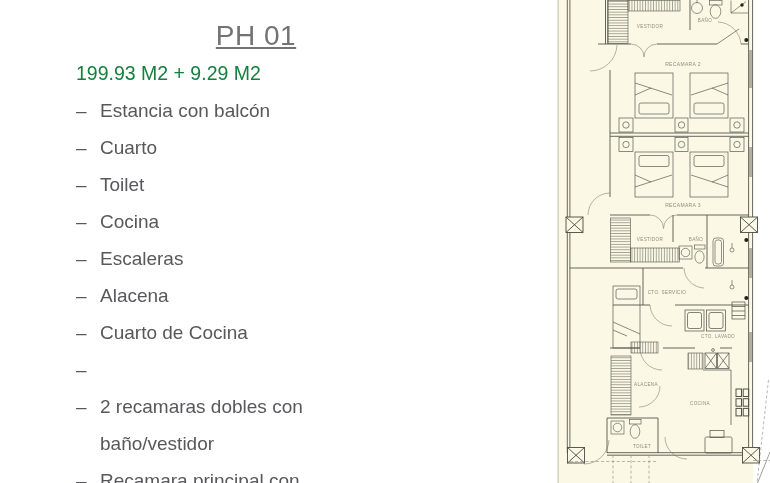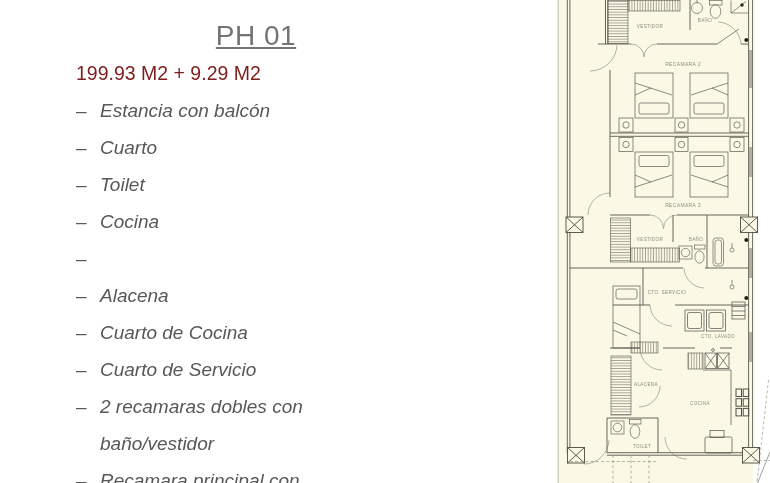--- a/index.html
+++ b/index.html
@@ -1,24 +1,24 @@
 <!DOCTYPE html>
 <html><head>
 <meta charset="utf-8">
 <style>
   html,body{margin:0;padding:0;background:#ffffff;}
   .page{position:relative;width:770px;height:483px;background:#fff;overflow:hidden;
         font-family:"Liberation Sans",sans-serif;}
   .title{position:absolute;left:0;top:-6px;width:512px;text-align:center;
          font-size:28px;line-height:46px;font-weight:400;color:#737373;letter-spacing:0.5px;text-decoration:underline;}
-  .area{position:absolute;left:76px;top:61px;font-size:19.5px;line-height:25px;color:#7f1d1d;}
+  .area{position:absolute;left:76px;top:61px;font-size:19.5px;line-height:25px;color:#15803d;}
   ul.features{position:absolute;left:76px;top:92px;margin:0;padding:0;list-style:none;width:260px;}
   ul.features li{display:flex;font-size:19px;line-height:37px;color:#58585c;}
   ul.features .dash{width:24px;flex:none;}
-  ul.features .txt{width:228px;font-style:italic;}
+  ul.features .txt{width:228px;}
   .plan{position:absolute;left:555px;top:0;width:215px;height:483px;}
   svg text{font-family:"Liberation Sans",sans-serif;}
 </style>
 </head>
 <body>
 
 <div class="page">
 
   <div>
     <h1 class="title">PH 01</h1>
@@ -35,32 +35,32 @@
       <li>
           <span class="dash">–</span>
           <span class="txt">Toilet</span>
         </li>
       <li>
           <span class="dash">–</span>
           <span class="txt">Cocina</span>
         </li>
       <li>
           <span class="dash">–</span>
+          <span class="txt">Escaleras</span>
         </li>
       <li>
           <span class="dash">–</span>
           <span class="txt">Alacena</span>
         </li>
       <li>
           <span class="dash">–</span>
           <span class="txt">Cuarto de Cocina</span>
         </li>
       <li>
           <span class="dash">–</span>
-          <span class="txt">Cuarto de Servicio</span>
         </li>
       <li>
           <span class="dash">–</span>
           <span class="txt">2 recamaras dobles con baño/vestidor</span>
         </li>
       <li>
           <span class="dash">–</span>
           <span class="txt">Recamara principal con</span>
         </li>
     </ul>

